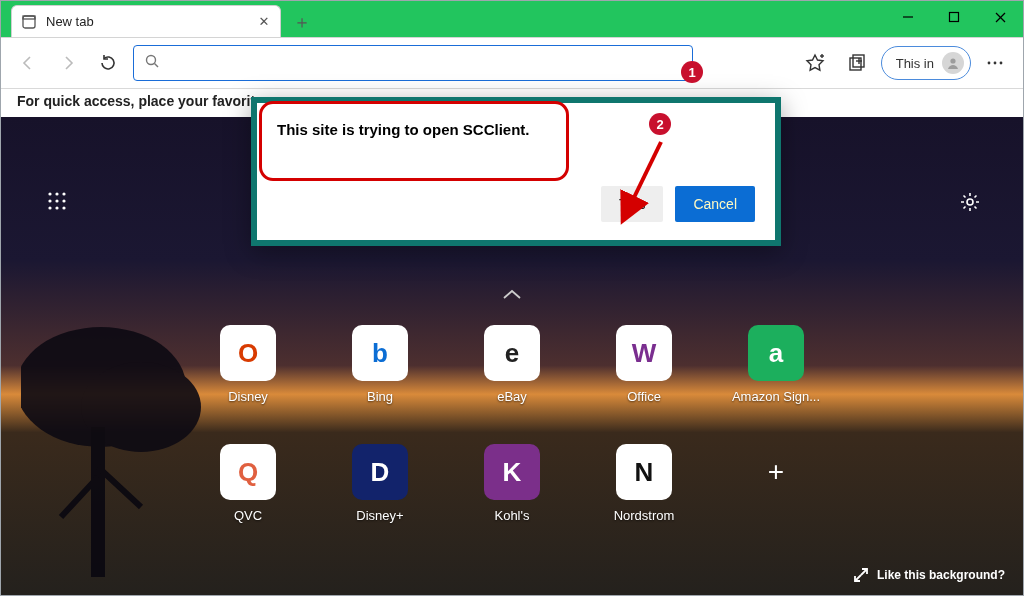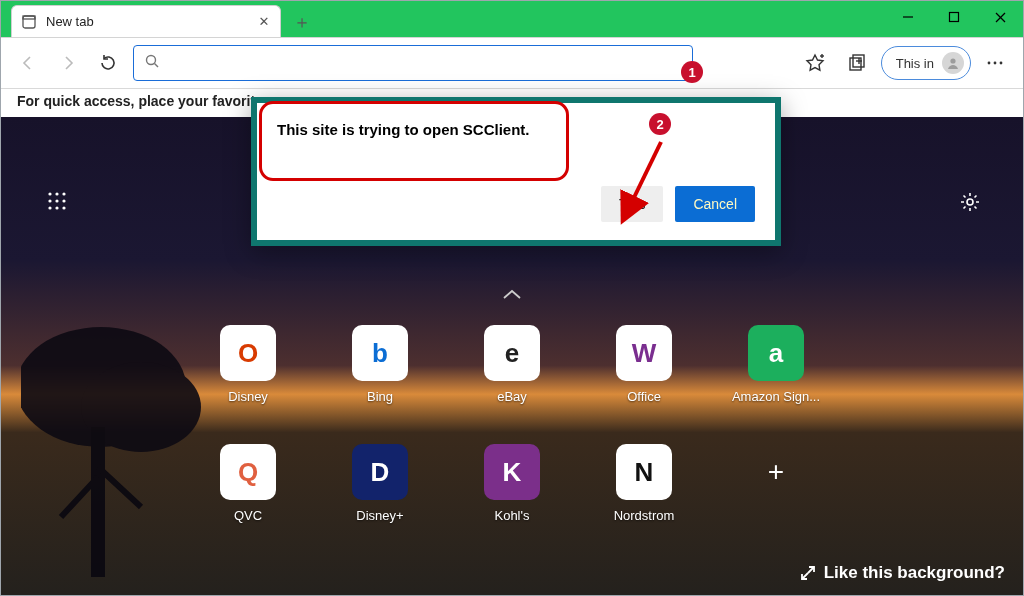--- a/index.html
+++ b/index.html
@@ -32,21 +32,21 @@
   .searchbar{position:absolute;top:22px;left:50%;transform:translateX(-50%);width:430px;height:48px;background:#fff;border-radius:26px;}
   .chev-up{position:absolute;top:170px;left:50%;transform:translateX(-50%);color:#ddd;}
   .apps-ico{position:absolute;top:74px;left:46px;color:#fff;}
   .gear-ico{position:absolute;top:74px;right:42px;color:#fff;}
   .tiles{position:absolute;top:208px;left:0;right:0;display:flex;flex-direction:column;align-items:center;gap:40px;}
   .tilerow{display:flex;gap:72px;}
   .tile{display:flex;flex-direction:column;align-items:center;gap:8px;width:60px;}
   .tilebox{width:56px;height:56px;border-radius:10px;background:#fff;display:flex;align-items:center;justify-content:center;font-size:26px;font-weight:bold;}
   .tilelabel{color:#fff;font-size:13px;white-space:nowrap;text-shadow:0 1px 2px rgba(0,0,0,.6);}
   .add-tile{width:56px;height:56px;display:flex;align-items:center;justify-content:center;color:#fff;font-size:28px;}
-  .likebg{position:absolute;bottom:12px;right:18px;color:#fff;font-size:17px;display:flex;align-items:center;gap:8px;font-weight:600;margin-top:28px;}
+  .likebg{position:absolute;bottom:12px;right:18px;color:#fff;font-size:12px;display:flex;align-items:center;gap:8px;font-weight:600;margin-top:28px;}
   
   .dialog{position:absolute;top:96px;left:250px;width:530px;background:#fff;box-shadow:0 6px 24px rgba(0,0,0,.35);border:6px solid #0f766e;padding:18px 20px 18px 20px;z-index:20;}
   .dialog .hl{font-size:15px;color:#000;}
   .dialog .hl b{font-weight:700;}
   .dialog .sub{font-size:14px;color:#333;margin-top:22px;margin-left:28px;}
   .dialog .row{display:flex;justify-content:flex-end;gap:12px;margin-top:48px;}
   .btn{height:36px;padding:0 18px;font-size:14px;border:none;border-radius:2px;cursor:pointer;}
   .btn.light{background:#eee;color:#222;}
   .btn.primary{background:#0b6dd4;color:#fef9c3;}
   

